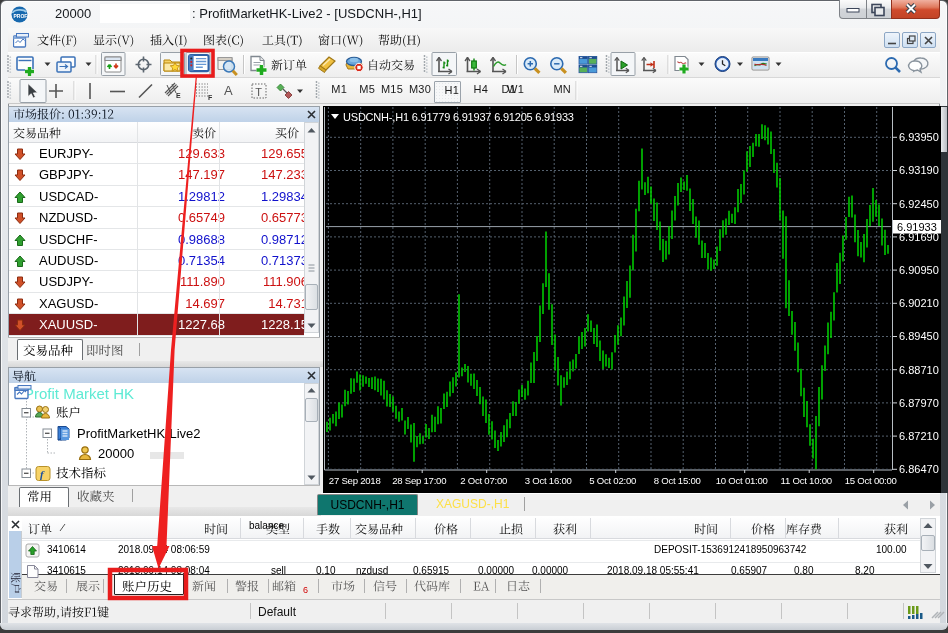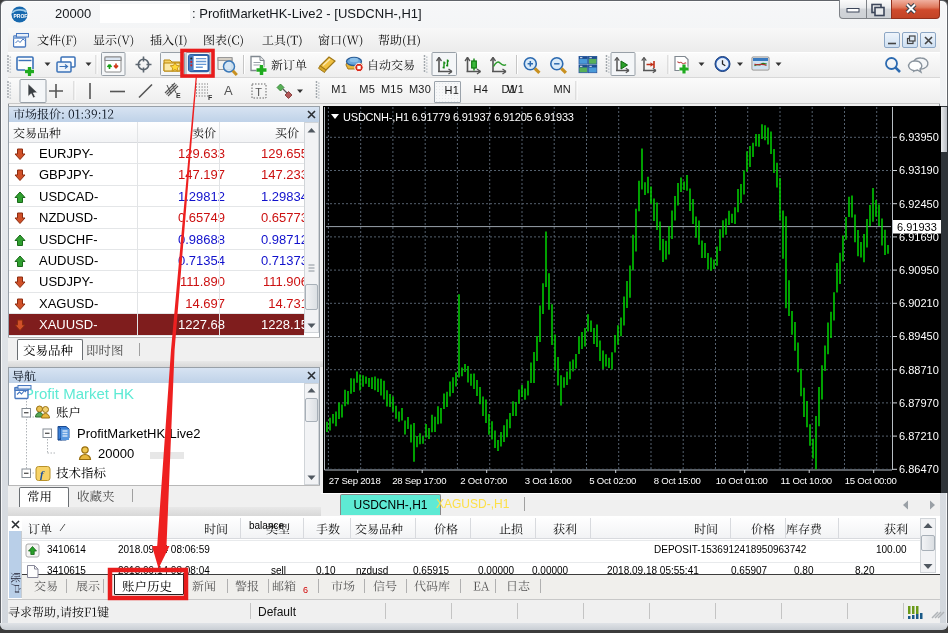--- a/index.html
+++ b/index.html
@@ -36,21 +36,21 @@
 #selrow .sym,#selrow .px{color:#fff}
 .coldiv{top:122px;width:1px;height:214px;background:#e2e4e6}
 
 .sb{background:#f2f3f5;border:1px solid #d0d4d8}
 .sbthumb{background:linear-gradient(90deg,#f2f3f5,#dbdfe3);border:1px solid #a8b0b8;border-radius:2px}
 
 .tabactive{background:#fff;border:1px solid #6a6e72;border-bottom:none;border-radius:2px 2px 0 0}
 
 #chartwrap{left:323px;top:106px;width:617px;height:387px;background:#000}
 #charttabs{left:321px;top:493px;width:619px;height:23px;background:#f0f0f0;border-top:1px solid #fff}
-#ctab1{left:340px;top:494px;width:101px;height:21px;background:#5eead4;border:1px solid #888;border-bottom:none;border-radius:2px 2px 0 0;font-size:12px;color:#000;text-align:center;line-height:20px}
+#ctab1{left:317px;top:494px;width:101px;height:21px;background:#0f766e;border:1px solid #888;border-bottom:none;border-radius:2px 2px 0 0;font-size:12px;color:#000;text-align:center;line-height:20px}
 #ctab2{left:436px;top:497px;font-size:12px;color:#fde047}
 
 #term{left:8px;top:516px;width:932px;height:83px;background:#fff}
 #termhdr{left:22px;top:517px;width:898px;height:22px;background:linear-gradient(#ffffff,#f2f3f5);border-bottom:1px solid #d8dade}
 #termsidebar{left:9px;top:531px;width:13px;height:67px;background:#b9cfe8;border-right:1px solid #c8ccd0}
 #termtabs{left:22px;top:574px;width:918px;height:25px;background:#f0efec;border-top:1.5px solid #3c3c3c}
 .ttsep{top:579px;width:1px;height:14px;background:#b0b0b0}
 .trow{position:absolute;font-size:10px;color:#000;white-space:nowrap}
 
 #status{left:8px;top:599px;width:932px;height:24px;background:#f0f0f0;border-top:1px solid #c8c8c8}

